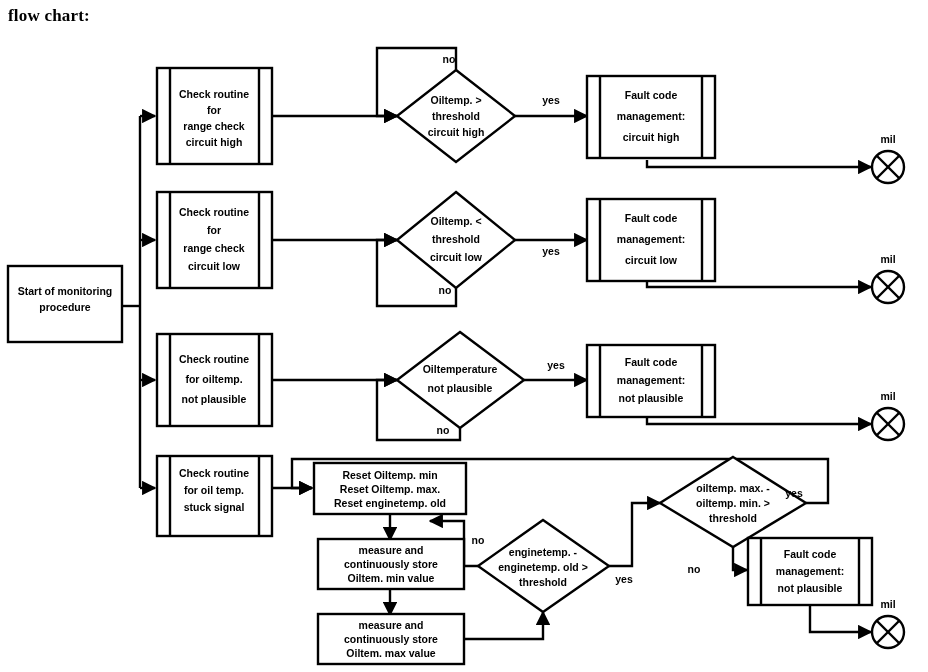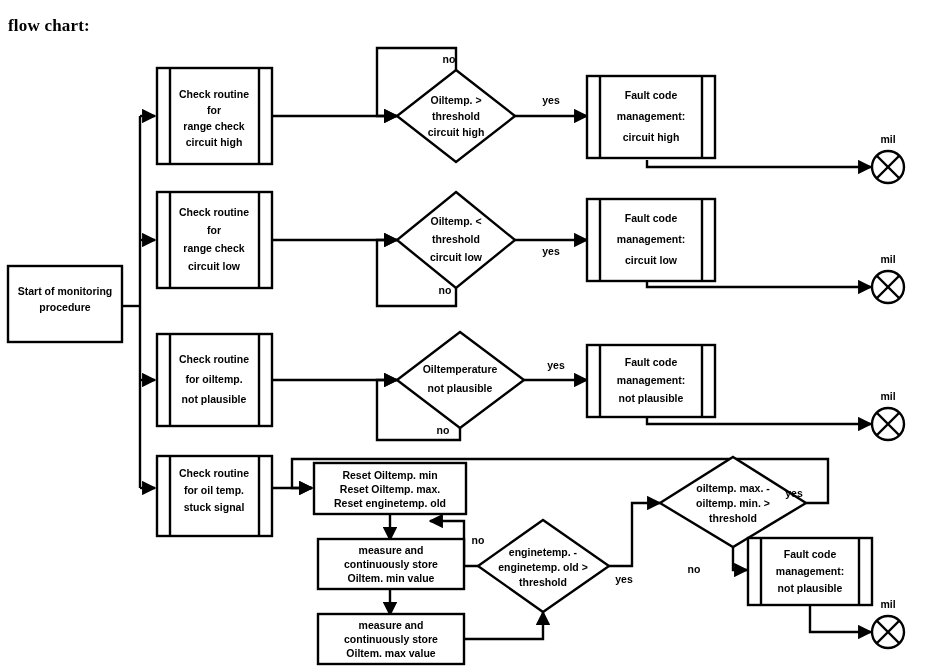--- a/index.html
+++ b/index.html
@@ -10,21 +10,21 @@
   body {
     width: 928px;
     height: 672px;
     font-family: "Liberation Sans", sans-serif;
     position: relative;
     overflow: hidden;
   }
   #page-title {
     position: absolute;
     left: 8px;
-    top: 16px;
+    top: 6px;
     font-family: "Liberation Serif", serif;
     font-weight: bold;
     font-size: 17px;
     color: #000000;
     letter-spacing: 0.2px;
     text-align: right;
   }
   #chart-canvas {
     position: absolute;
     left: 0;

